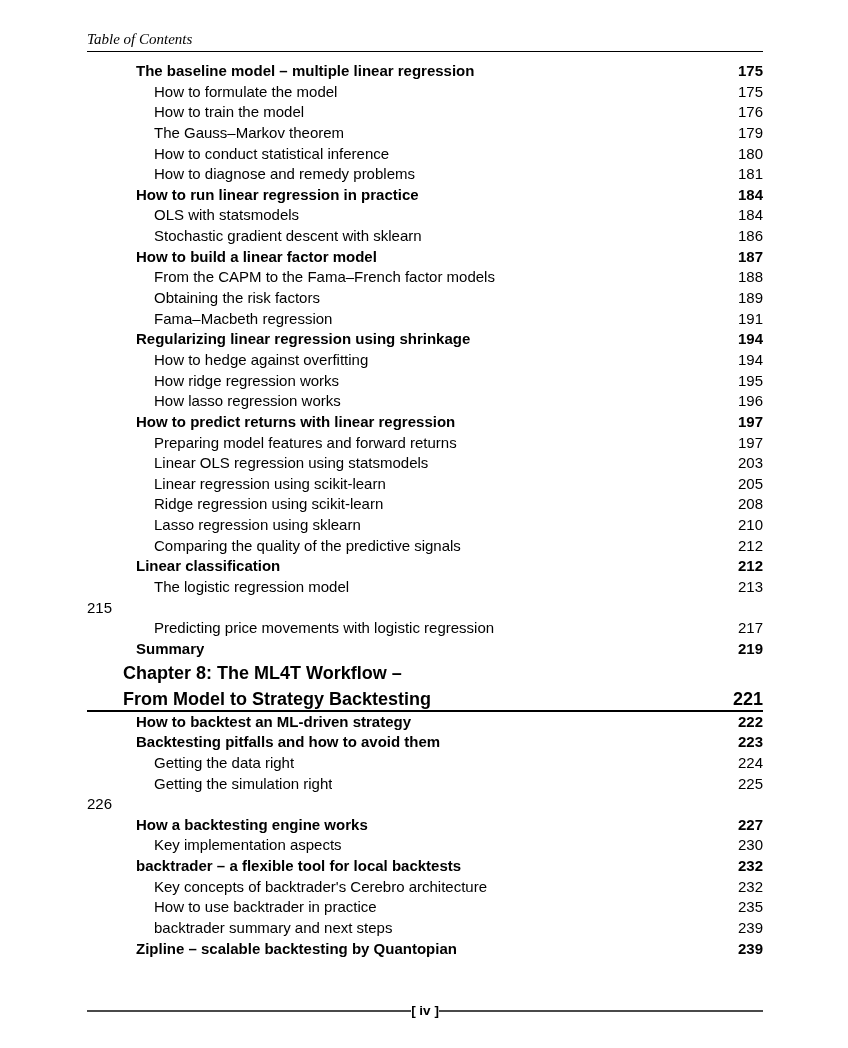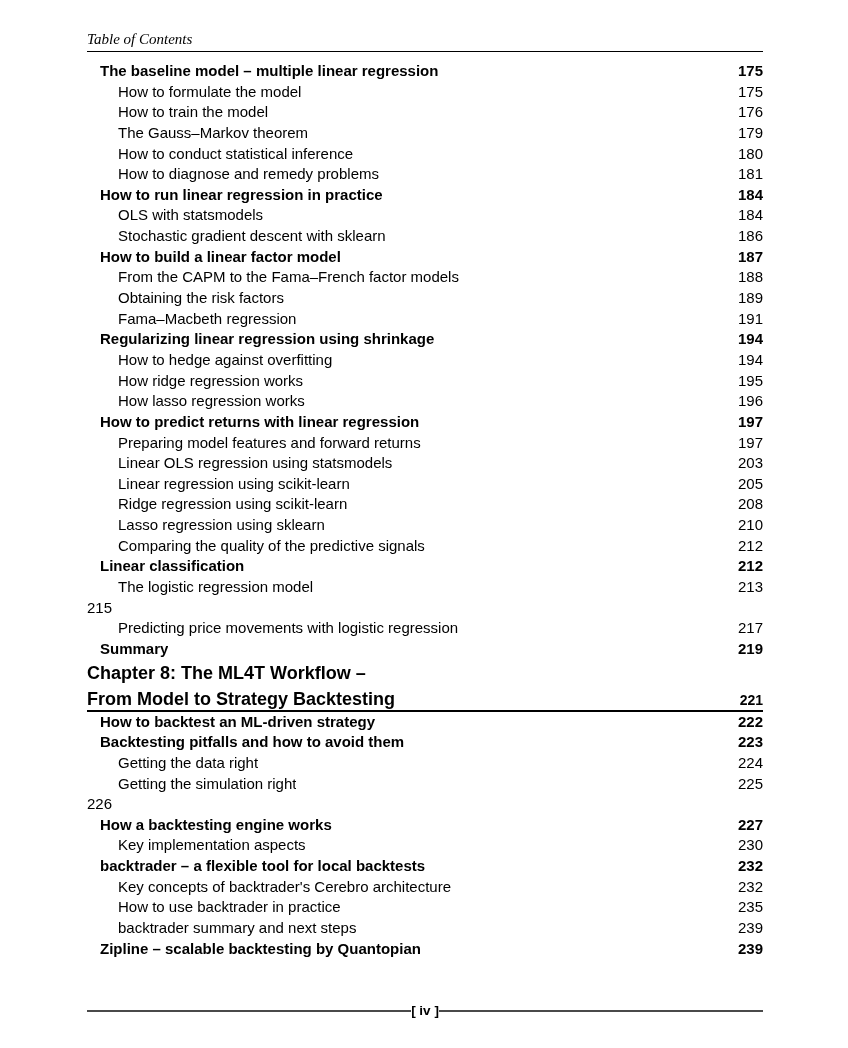--- a/index.html
+++ b/index.html
@@ -39,38 +39,38 @@
   }
   .row {
     display: flex;
     justify-content: space-between;
     align-items: baseline;
     height: 20.65px;
     line-height: 20.65px;
     font-size: 15px;
     white-space: nowrap;
   }
-  .row .label { overflow: hidden; }
+  .row .label { overflow: hidden; margin-left: 36px; }
   .row .page-num { text-align: right; }
   .row.h1 { font-weight: bold; }
   .row.h1 .label { padding-left: 13px; }
   .row.h2 .label { padding-left: 31px; }
   .row.chapter,
   .row.chapter-end {
     font-weight: bold;
     font-size: 18px;
     height: 26px;
     line-height: 26px;
   }
   .row.chapter .label,
   .row.chapter-end .label { padding-left: 0; text-align: right; }
   .row.chapter-end {
     border-bottom: 2px solid var(--rule-color);
   }
-  .row.chapter-end .page-num { font-size: 14px; }
+  .row.chapter-end .page-num { font-size: 18px; }
   
   .footer {
     position: absolute;
     top: 1002px; left: 87px; right: 85px;
     display: flex;
     align-items: center;
   }
   .footer-rule {
     flex: 1;
     height: 0;

